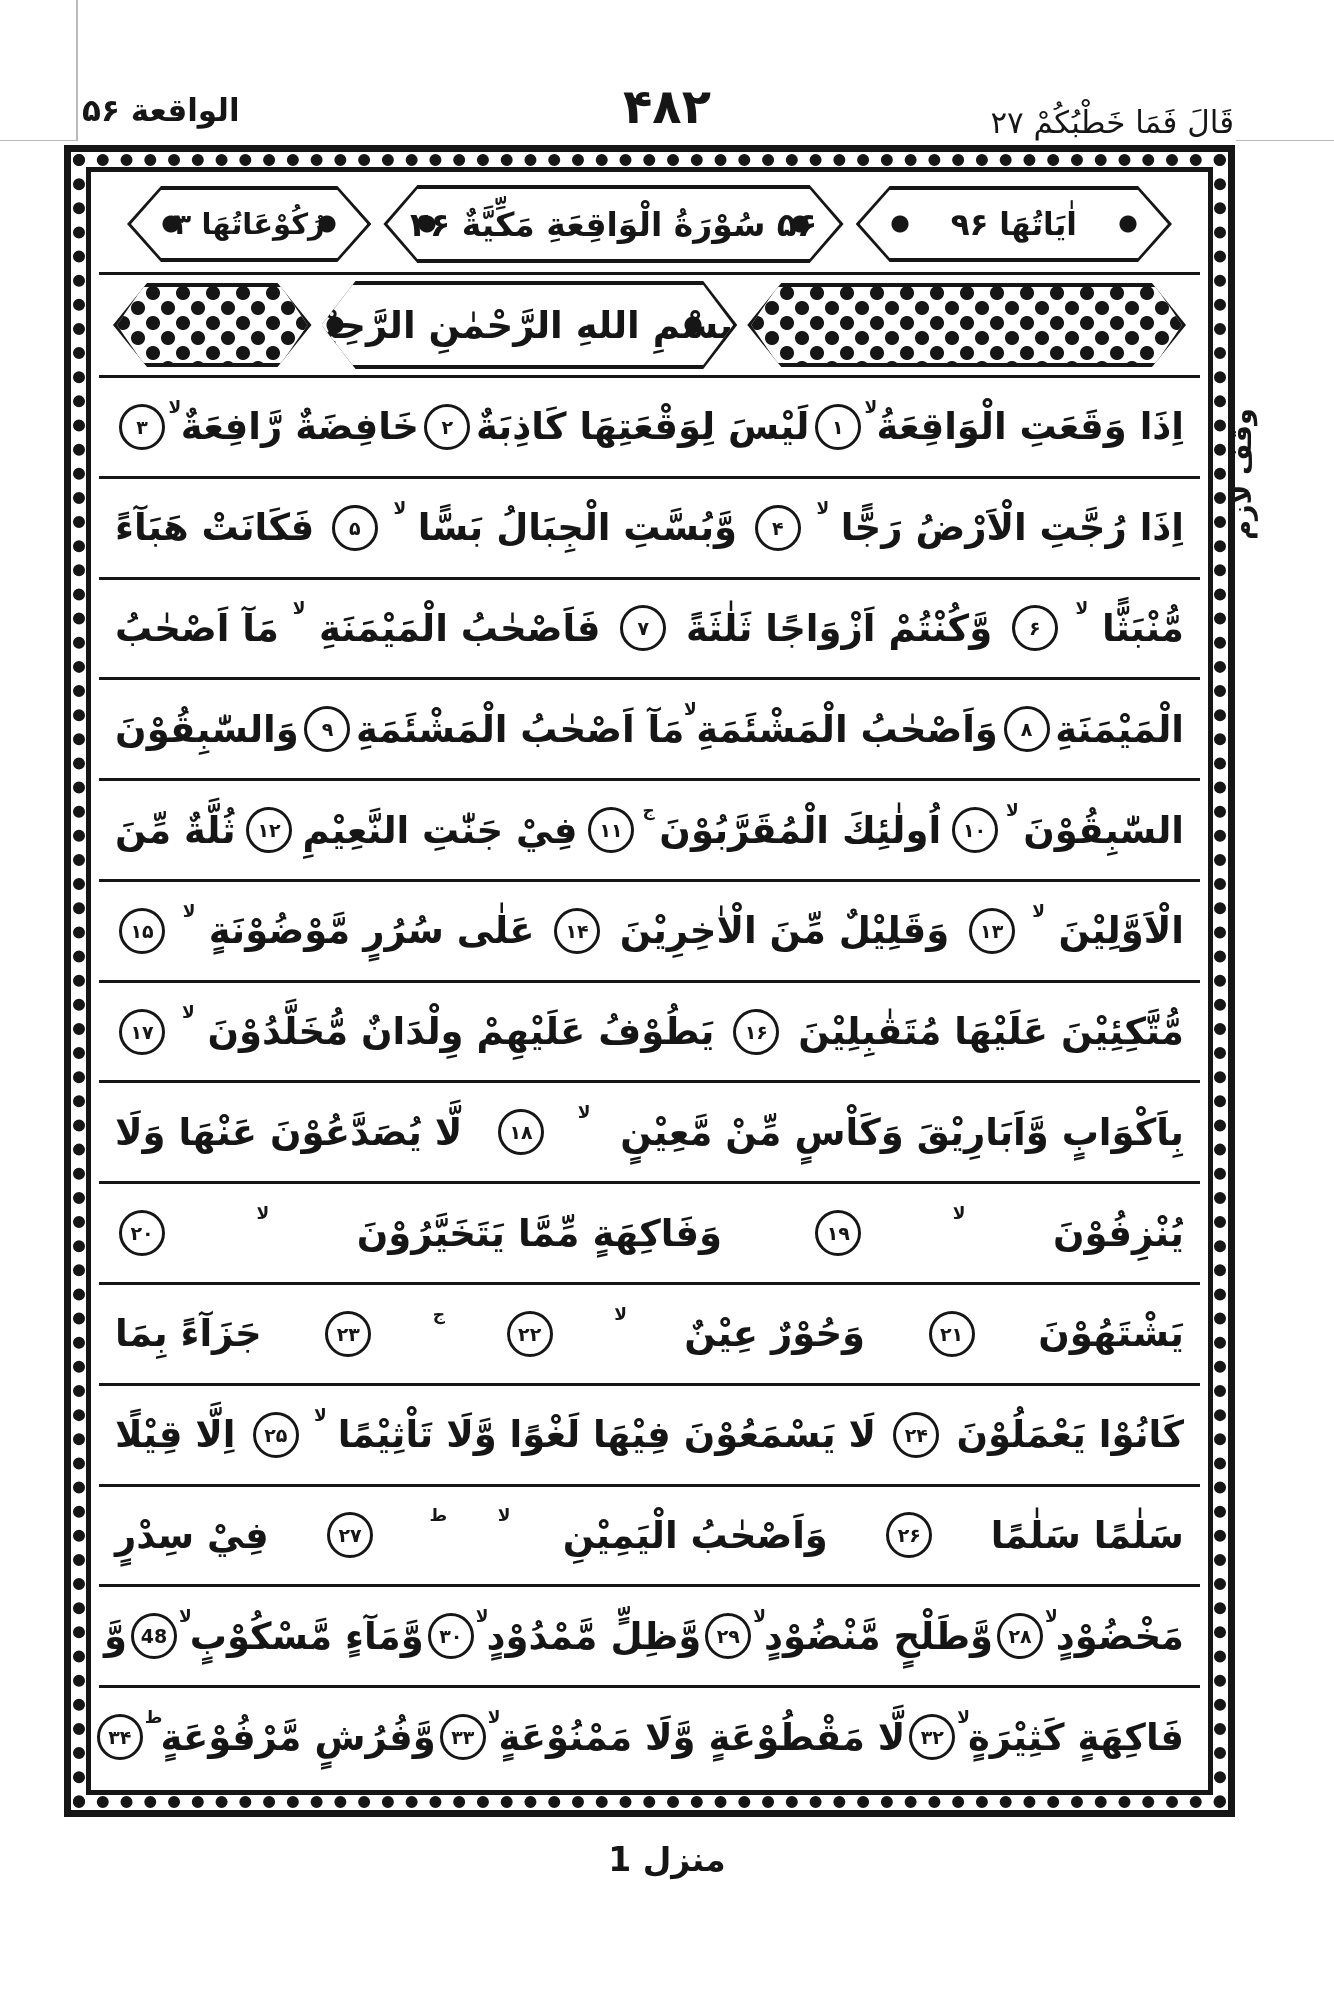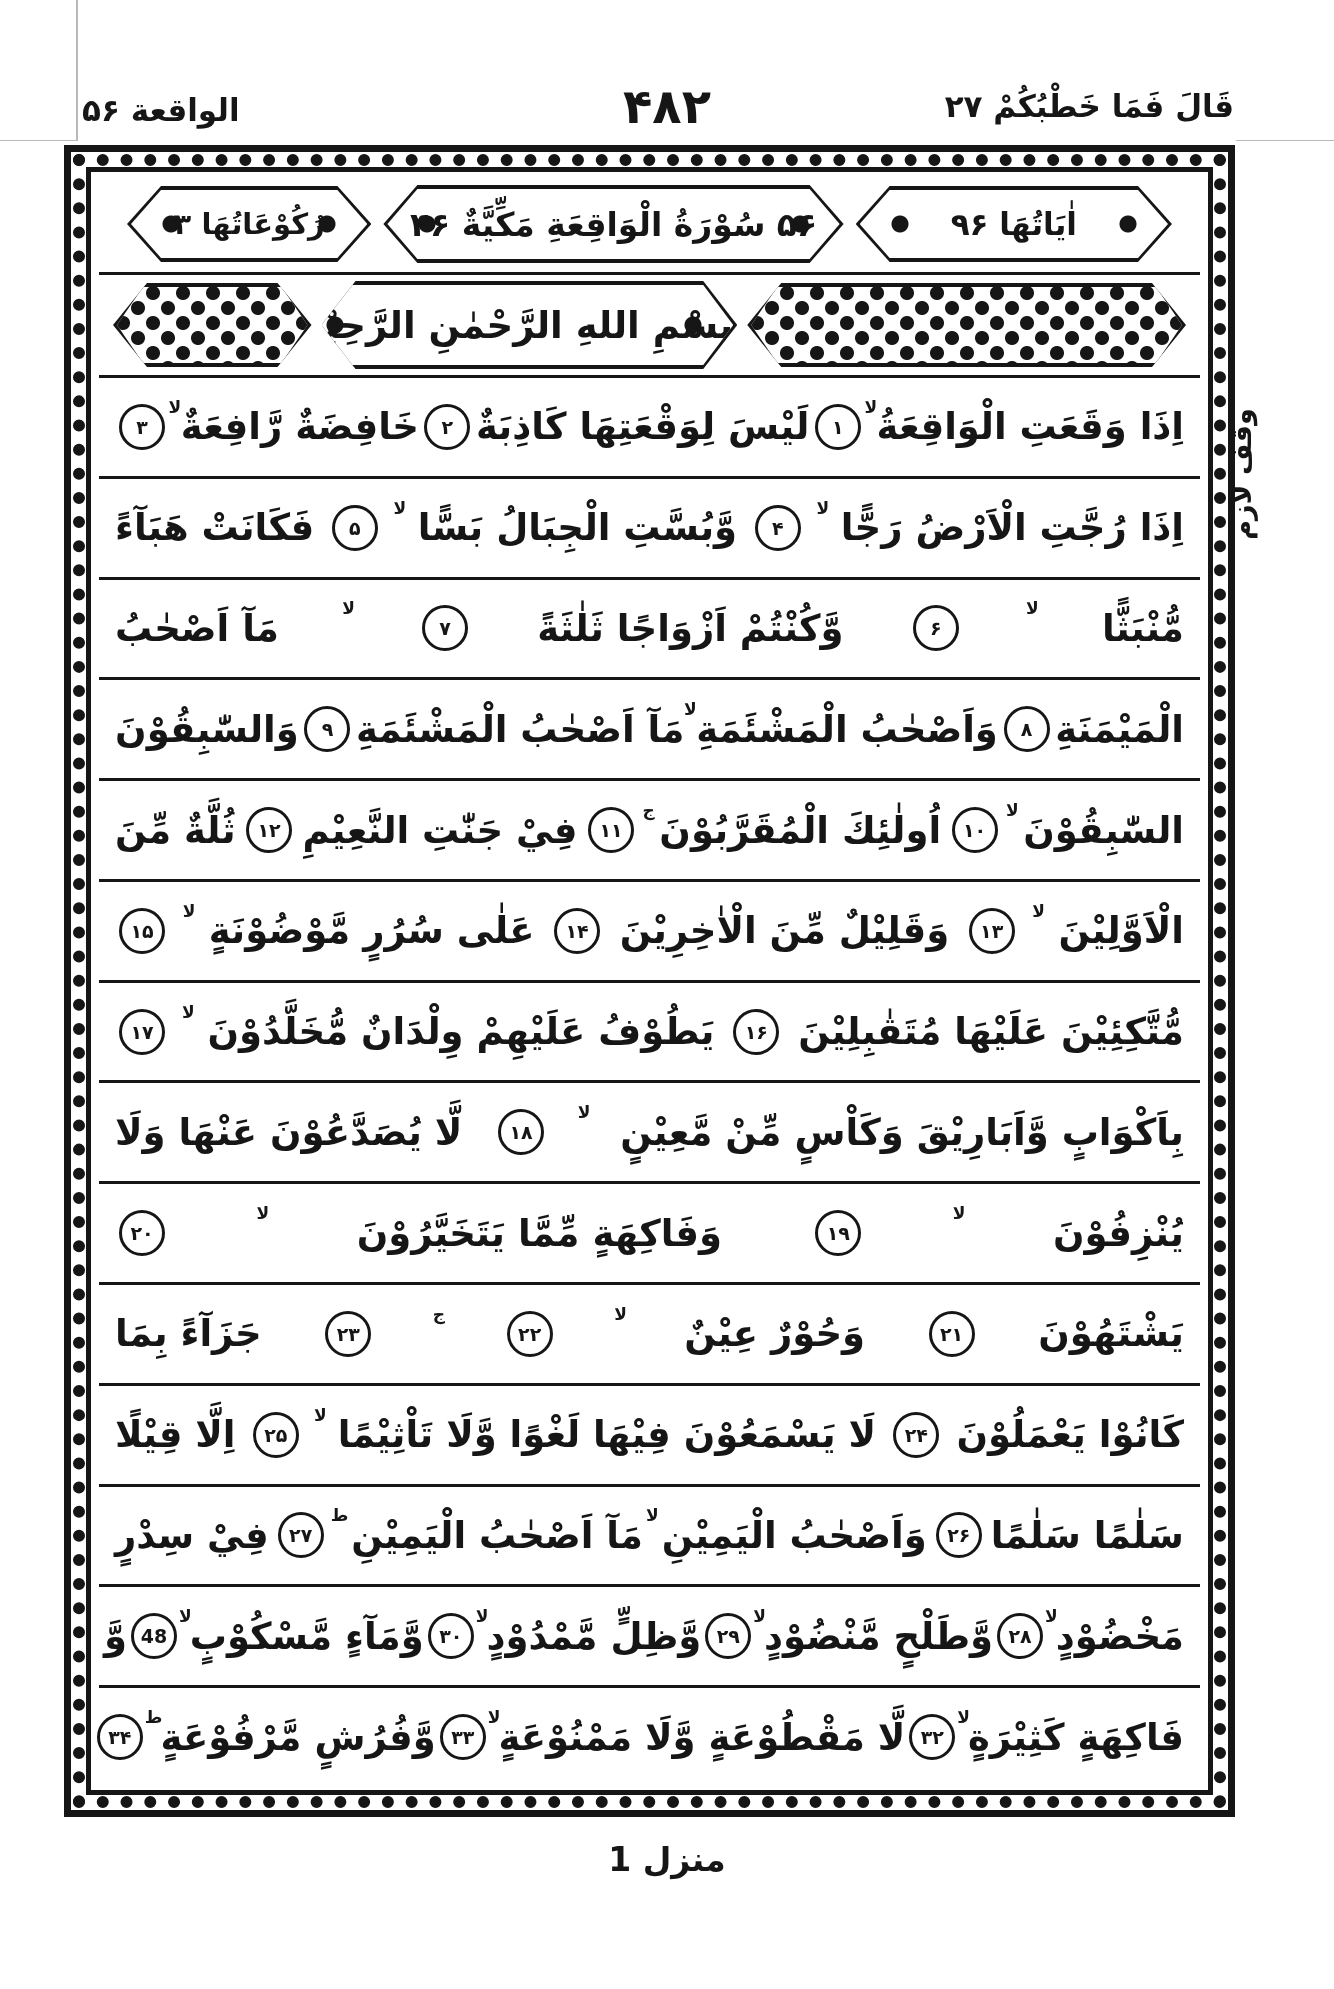--- a/index.html
+++ b/index.html
@@ -12,21 +12,21 @@
     overflow:hidden;
     direction:rtl;
   }
   
   .scan-line{position:absolute;background:#b9b9b9;}
   .scan-v{left:76px;top:0;width:2px;height:140px;}
   .scan-h-left{left:0;top:140px;width:78px;height:1px;}
   .scan-h-right{left:1236px;top:140px;width:98px;height:1px;}
 
   
-  .hdr-juz{position:absolute;top:88px;right:100px;font-size:31px;font-weight:700;letter-spacing:-1px;}
+  .hdr-juz{position:absolute;top:104px;right:100px;font-size:31px;font-weight:400;letter-spacing:-1px;}
   .hdr-page{position:absolute;top:78px;left:50%;transform:translateX(-50%);font-size:48px;font-weight:700;}
   .hdr-surah{position:absolute;top:92px;left:82px;font-size:31px;font-weight:700;}
 
   
   .frame{
     position:absolute;left:64px;top:145px;width:1171px;height:1672px;
     box-sizing:border-box;border:7px solid #161616;padding:2px;background:#fff;
   }
   .frame-band{
     box-sizing:border-box;width:100%;height:100%;
@@ -155,20 +155,21 @@
               <span class="waqf">لا</span>
               <span class="verse-circle">۵</span>
               <span class="seg">فَكَانَتْ هَبَآءً</span>
             </div>
             <div class="quran-line">
               <span class="seg">مُّنْبَثًّا</span>
               <span class="waqf">لا</span>
               <span class="verse-circle">۶</span>
               <span class="seg">وَّكُنْتُمْ اَزْوَاجًا ثَلٰثَةً</span>
               <span class="verse-circle">۷</span>
+              <span class="seg">فَاَصْحٰبُ الْمَيْمَنَةِ</span>
               <span class="waqf">لا</span>
               <span class="seg">مَآ اَصْحٰبُ</span>
             </div>
             <div class="quran-line">
               <span class="seg">الْمَيْمَنَةِ</span>
               <span class="verse-circle">۸</span>
               <span class="seg">وَاَصْحٰبُ الْمَشْئَمَةِ</span>
               <span class="waqf">لا</span>
               <span class="seg">مَآ اَصْحٰبُ الْمَشْئَمَةِ</span>
               <span class="verse-circle">۹</span>
@@ -232,21 +233,20 @@
               <span class="seg">لَا يَسْمَعُوْنَ فِيْهَا لَغْوًا وَّلَا تَاْثِيْمًا</span>
               <span class="waqf">لا</span>
               <span class="verse-circle">۲۵</span>
               <span class="seg">اِلَّا قِيْلًا</span>
             </div>
             <div class="quran-line">
               <span class="seg">سَلٰمًا سَلٰمًا</span>
               <span class="verse-circle">۲۶</span>
               <span class="seg">وَاَصْحٰبُ الْيَمِيْنِ</span>
               <span class="waqf">لا</span>
-              <span class="seg">مَآ اَصْحٰبُ الْيَمِيْنِ</span>
               <span class="waqf">ط</span>
               <span class="verse-circle">۲۷</span>
               <span class="seg">فِيْ سِدْرٍ</span>
             </div>
             <div class="quran-line">
               <span class="seg">مَخْضُوْدٍ</span>
               <span class="waqf">لا</span>
               <span class="verse-circle">۲۸</span>
               <span class="seg">وَّطَلْحٍ مَّنْضُوْدٍ</span>
               <span class="waqf">لا</span>

